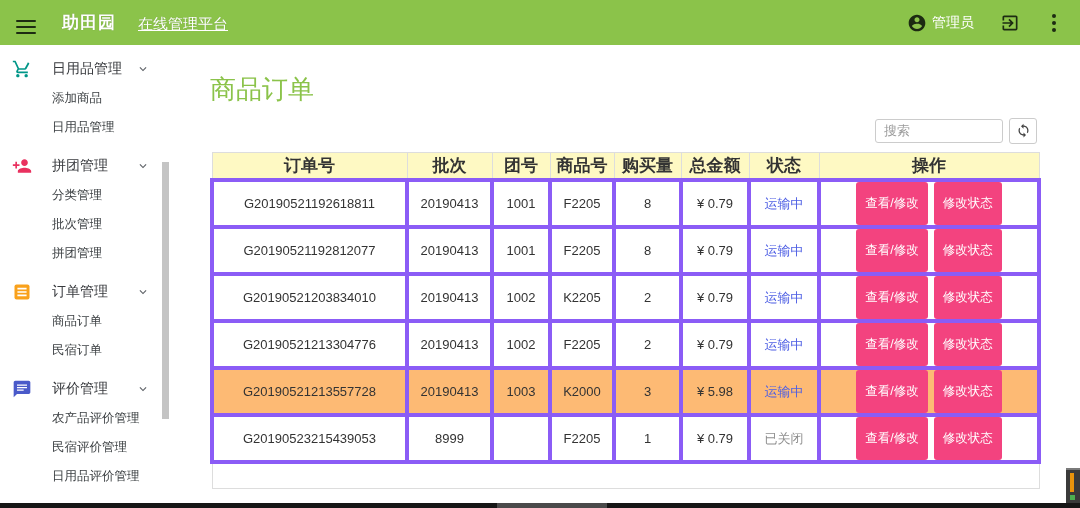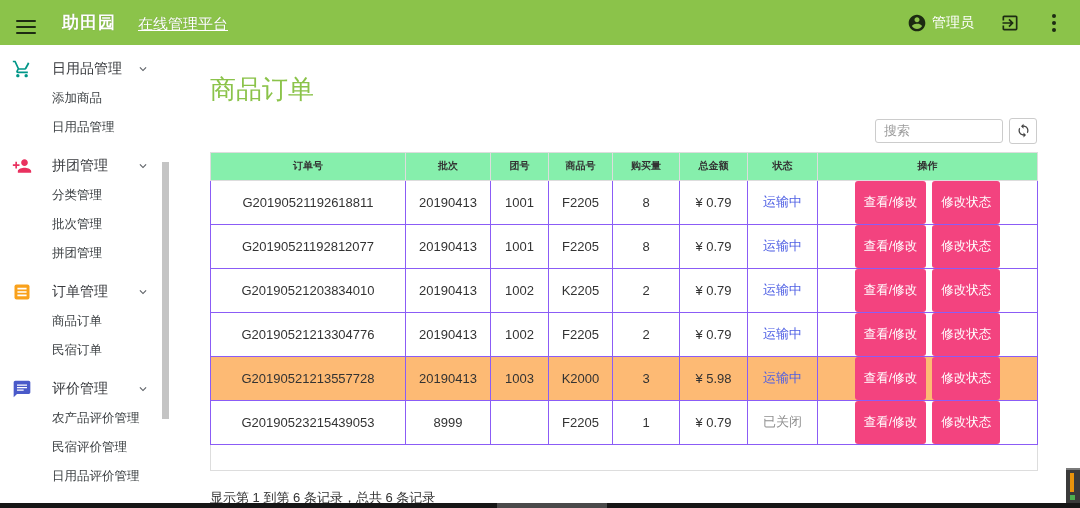--- a/index.html
+++ b/index.html
@@ -47,23 +47,23 @@
   .search-input { width:128px; height:24px; border:1px solid #ccc; border-radius:3px;
     padding:0 8px; font-size:13px; color:#333; outline:none;
     font-family:"Liberation Sans","DejaVu Sans",sans-serif; }
   .search-input::placeholder { color:#9a9a9a; }
   .refresh-btn { width:28px; height:26px; border:1px solid #ccc; border-radius:3px;
     background:#fff; display:flex; align-items:center; justify-content:center; cursor:pointer; }
   .refresh-btn svg { width:15px; height:15px; fill:#444; }
 
   table.orders { border-collapse:collapse; table-layout:fixed; width:827px; margin-top:8px;
     border:1px solid #ddd; }
-  table.orders th { border:1px solid #ddd; height:28px; font-size:10px; font-weight:bold;
-    color:#333; text-align:center; background:#86efac; }
-  table.orders td { border:1px solid #8b5cf6; height:37px; font-size:13px; color:#333;
+  table.orders th { border:1px solid #ddd; height:28px; font-size:17px; font-weight:bold;
+    color:#333; text-align:center; background:#fef9c3; }
+  table.orders td { border:4px solid #8b5cf6; height:37px; font-size:13px; color:#333;
     text-align:center;margin-left:35px; }
   table.orders tr.hl td { background:#fdba74; }
   table.orders tfoot td { border-left:none; border-right:none; border-bottom:none;
     height:26px; background:#fff; }
   .status-link { color:#4e5fe4; cursor:pointer; }
   .status-closed { color:#8f8f8f; }
   .act-btn { display:inline-block; background:#f3437f; color:#fff; font-size:12.5px;
     border:none; border-radius:3px; padding:13px 9px; margin:0 3px; cursor:pointer;
     font-family:"Liberation Sans","DejaVu Sans",sans-serif; }
   .summary { margin-top:18px; font-size:13px; color:#333; }

